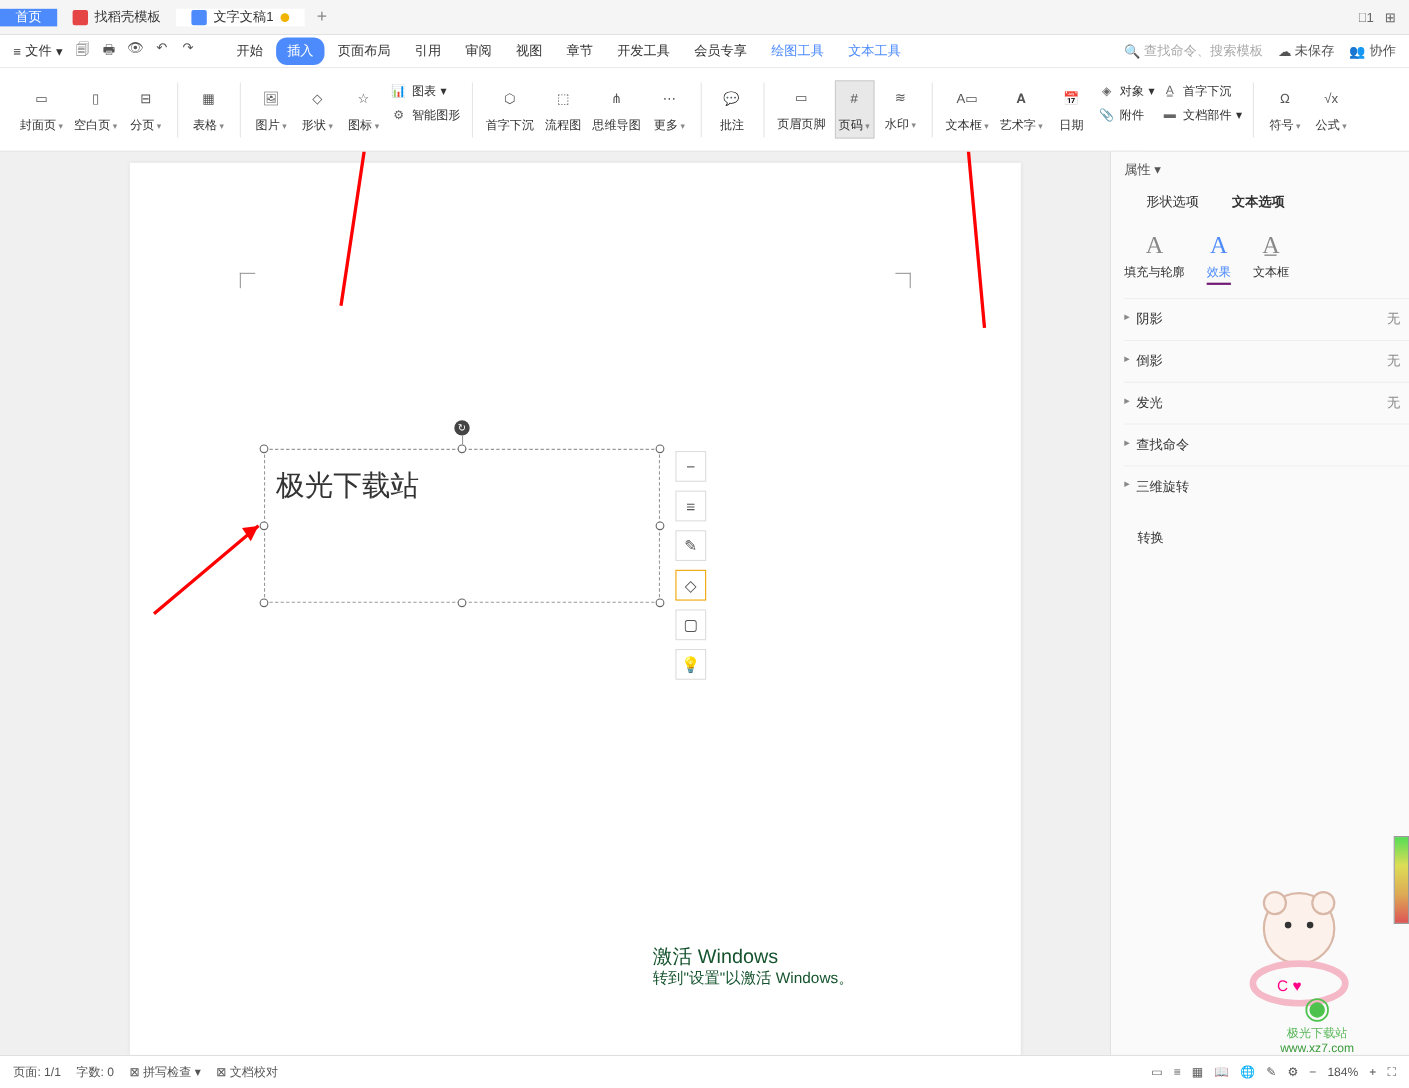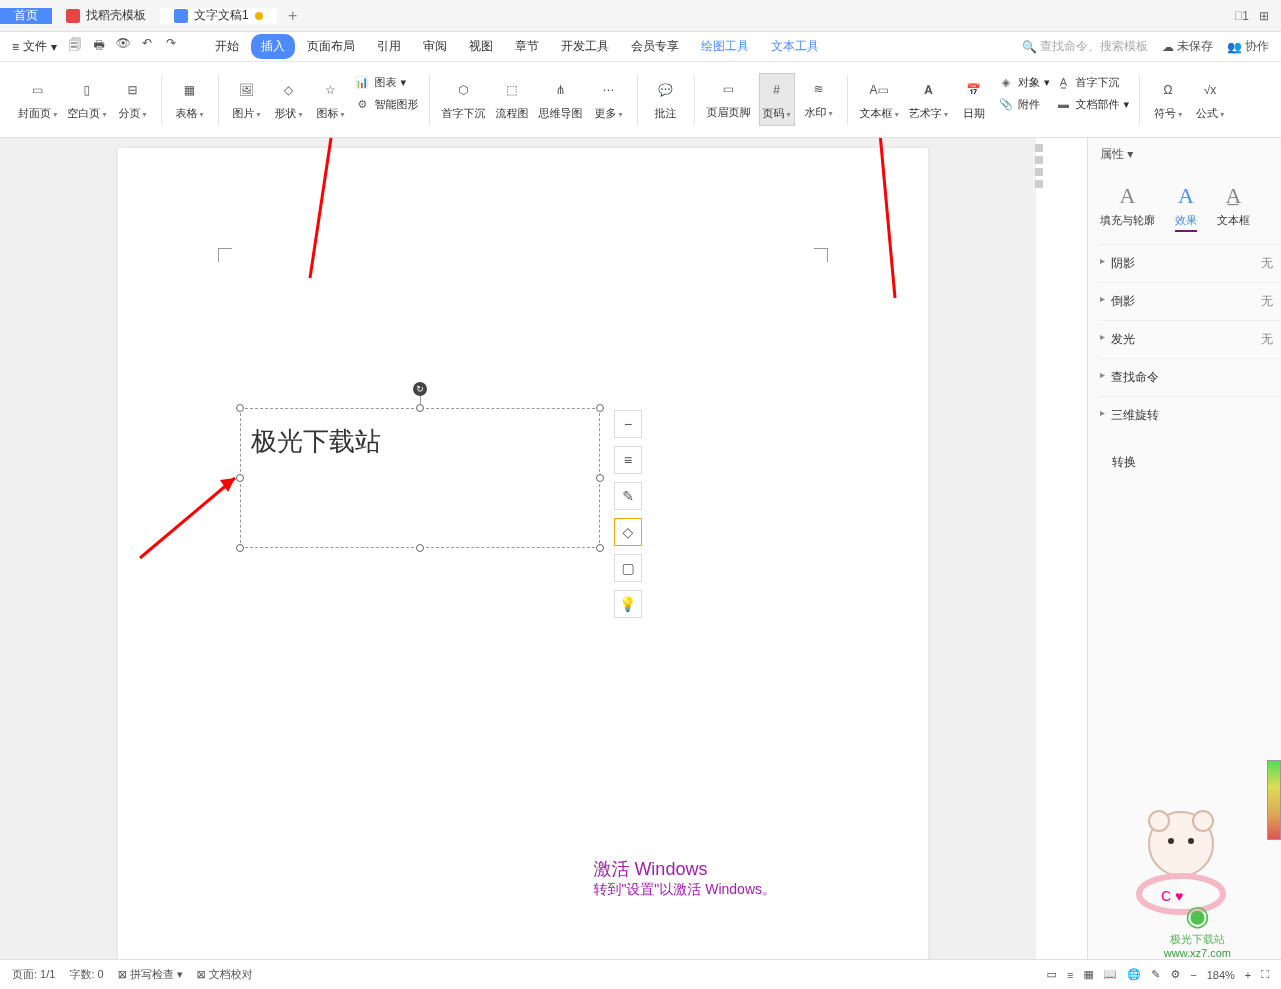--- a/index.html
+++ b/index.html
@@ -64,21 +64,21 @@
 .float-toolbar { position: absolute; left: 614px; top: 272px; display: flex; flex-direction: column; gap: 8px; }
 .float-btn { width: 28px; height: 28px; border: 1px solid #ddd; background: #fff; display: flex; align-items: center; justify-content: center; cursor: pointer; font-size: 14px; color: #555; }
 .float-btn.active { border-color: #f0a500; }
 
 
 .arrow { position: absolute; pointer-events: none; }
 .arrow-line { stroke: #ff0000; stroke-width: 3; fill: none; }
 .arrow-head { fill: #ff0000; }
 
 
-.right-panel { position: absolute; right: 0; top: 138px; bottom: 30px; width: 194px; background: #fafafa; border-left: 1px solid #e0e0e0; padding-left: 12px; }
+.right-panel { position: absolute; right: 0; top: 138px; bottom: 30px; width: 272px; background: #fafafa; border-left: 1px solid #e0e0e0; padding-left: 12px; }
 .rp-header { padding: 8px 0; font-size: 12px; color: #555; cursor: pointer; }
 .rp-tabs { display: flex; gap: 30px; padding: 4px 0 0 20px; font-size: 12px; }
 .rp-tab { cursor: pointer; padding-bottom: 6px; }
 .rp-subtabs { display: flex; gap: 20px; padding: 12px 0; }
 .rp-subtab { display: flex; flex-direction: column; align-items: center; gap: 4px; cursor: pointer; font-size: 11px; }
 .rp-subtab .icon-a { font-size: 22px; color: #888; font-family: serif; }
 .rp-subtab.active { color: #4d8bfd; }
 .rp-subtab.active .icon-a { color: #4d8bfd; }
 .rp-section { padding: 10px 0; border-top: 1px solid #eee; }
 .rp-section-header { display: flex; align-items: flex-start; gap: 6px; cursor: pointer; font-size: 12px; }
@@ -89,21 +89,21 @@
 
 .side-icons { position: absolute; right: 232px; top: 140px; width: 14px; }
 .side-icons div { width: 8px; height: 8px; margin: 4px 0; background: #ccc; }
 
 
 .status-bar { position: absolute; bottom: 0; left: 0; right: 0; height: 30px; background: #fff; border-top: 1px solid #e0e0e0; display: flex; align-items: center; padding: 0 12px; font-size: 11px; color: #555; gap: 14px; }
 .status-right { margin-left: auto; display: flex; align-items: center; gap: 10px; }
 .status-icon { cursor: pointer; }
 
 
-.watermark { position: absolute; right: 260px; bottom: 60px; color: #a21caf; font-size: 14px; text-align: left; pointer-events: none; }
+.watermark { position: absolute; right: 260px; bottom: 60px; color: #14532d; font-size: 14px; text-align: left; pointer-events: none; }
 .watermark .w1 { font-size: 18px; }
 
 
 .logo-mark { position: absolute; right: 50px; bottom: 30px; text-align: center; font-size: 11px; color: #5bb85b; pointer-events: none; }
 .logo-mark .circ { font-size: 28px; color: #4dc24d; }
 
 
 .bear { position: absolute; right: 10px; bottom: 60px; width: 140px; height: 140px; pointer-events: none; }
 
 
@@ -340,20 +340,24 @@
 
 <div class="side-icons">
   <div></div>
     <div></div>
     <div></div>
     <div></div>
 </div>
 
 <div class="right-panel">
   <div class="rp-header"><span>属性</span> ▾</div>
+  <div class="rp-tabs">
+    <div class="rp-tab">形状选项</div>
+    <div class="rp-tab" style="font-weight:bold;">文本选项</div>
+  </div>
   <div class="rp-subtabs">
     <div class="rp-subtab">
         <div class="icon-a">A</div>
         <div>填充与轮廓</div>
       </div>
     <div class="rp-subtab active">
         <div class="icon-a">A</div>
         <div style="border-bottom:2px solid #701a75;padding-bottom:2px;">效果</div>
       </div>
     <div class="rp-subtab">

